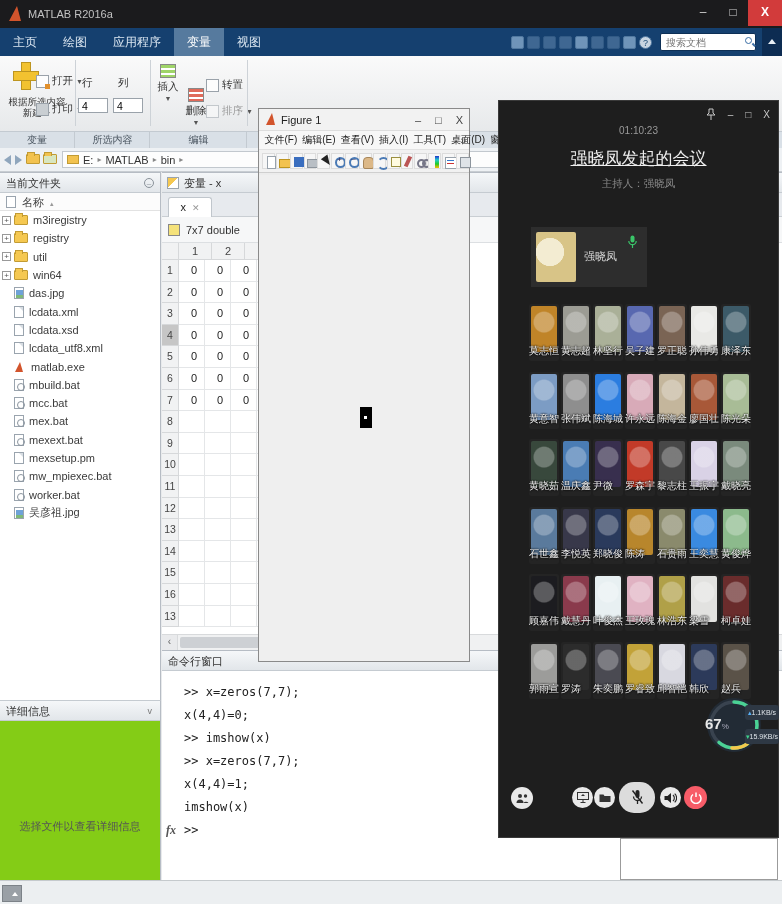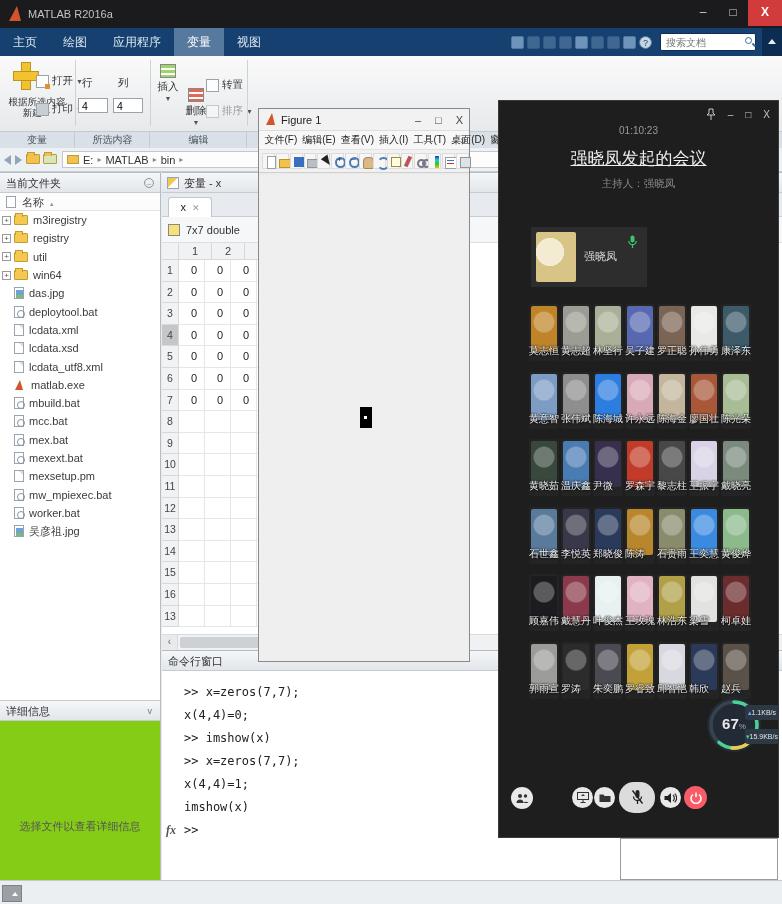--- a/index.html
+++ b/index.html
@@ -163,21 +163,21 @@
   .mhost{position:absolute;left:0;top:76px;width:100%;text-align:center;font-size:10.5px;color:#8a8a8a;}
   .speakercard{position:absolute;left:32px;top:126px;width:116px;height:60px;background:#2d2d2d;}
   .spk-avatar{position:absolute;left:5px;top:5px;width:40px;height:50px;border-radius:2px;background:radial-gradient(circle at 35% 40%, #f3ecd2 0 35%, transparent 36%),#d8c487;}
   .spk-name{position:absolute;left:53px;top:22px;font-size:11px;color:#ddd;}
   .spk-mic{position:absolute;right:10px;top:8px;}
   .pgrid{position:absolute;left:30px;top:203px;display:grid;grid-template-columns:repeat(7,30px);column-gap:2px;row-gap:10.5px;}
   .ptile{position:relative;width:30px;height:57px;background:#242424;border-radius:2px;}
   .pavatar{position:absolute;left:2px;top:2px;width:26px;height:46px;border-radius:2px;background:radial-gradient(circle at 50% 35%, rgba(255,255,255,.28) 0 30%, transparent 34%);}
   .pname{position:absolute;left:0;bottom:3px;width:100%;text-align:left;font-size:10px;color:#f0f0f0;text-shadow:0 0 2px #000,0 0 2px #000;white-space:nowrap;overflow:hidden;}
   .gaugewrap{position:absolute;left:206px;top:595px;width:58px;height:58px;}
-  .gaugetext{position:absolute;left:0;top:19px;width:58px;text-align:center;color:#e8e8e8;font-size:15px;font-weight:bold;}
+  .gaugetext{position:absolute;left:0;top:19px;width:58px;text-align:left;color:#e8e8e8;font-size:15px;font-weight:bold;}
   .gaugeunit{font-size:8px;color:#aab;font-weight:normal;}
   .statpill{position:absolute;left:246px;width:34px;height:15px;background:#2e3844;border-radius:3px;font-size:7px;color:#dfe5ea;line-height:15px;text-align:center;white-space:nowrap;}
   .pill-up{top:604px;}
   .pill-down{top:628px;}
   .arrow-up{color:#58b0f6;}
   .arrow-down{color:#3fd08c;}
   .mbtn{position:absolute;border-radius:50%;background:#e9e9e9;display:flex;align-items:center;justify-content:center;}
   .mbtn.pill{border-radius:15px;background:#dcdcdc;}
   .mbtn.red{background:#f75c68;}
   
@@ -325,25 +325,20 @@
           </div>
           <div class="frow" data-interactable="true">
             <div class="expand" data-interactable="true">+</div>
             <div class="fic ic-folder" data-interactable="false"></div>
             <div class="fname" data-interactable="false">win64</div>
           </div>
           <div class="frow" data-interactable="true">
             <div class="expand-sp" data-interactable="false"></div>
             <div class="fic ic-image" data-interactable="false"></div>
             <div class="fname" data-interactable="false">das.jpg</div>
-          </div>
-          <div class="frow" data-interactable="true">
-            <div class="expand-sp" data-interactable="false"></div>
-            <div class="fic ic-bat" data-interactable="false"></div>
-            <div class="fname" data-interactable="false">deploytool.bat</div>
           </div>
           <div class="frow" data-interactable="true">
             <div class="expand-sp" data-interactable="false"></div>
             <div class="fic ic-doc" data-interactable="false"></div>
             <div class="fname" data-interactable="false">lcdata.xml</div>
           </div>
           <div class="frow" data-interactable="true">
             <div class="expand-sp" data-interactable="false"></div>
             <div class="fic ic-doc" data-interactable="false"></div>
             <div class="fname" data-interactable="false">lcdata.xsd</div>

